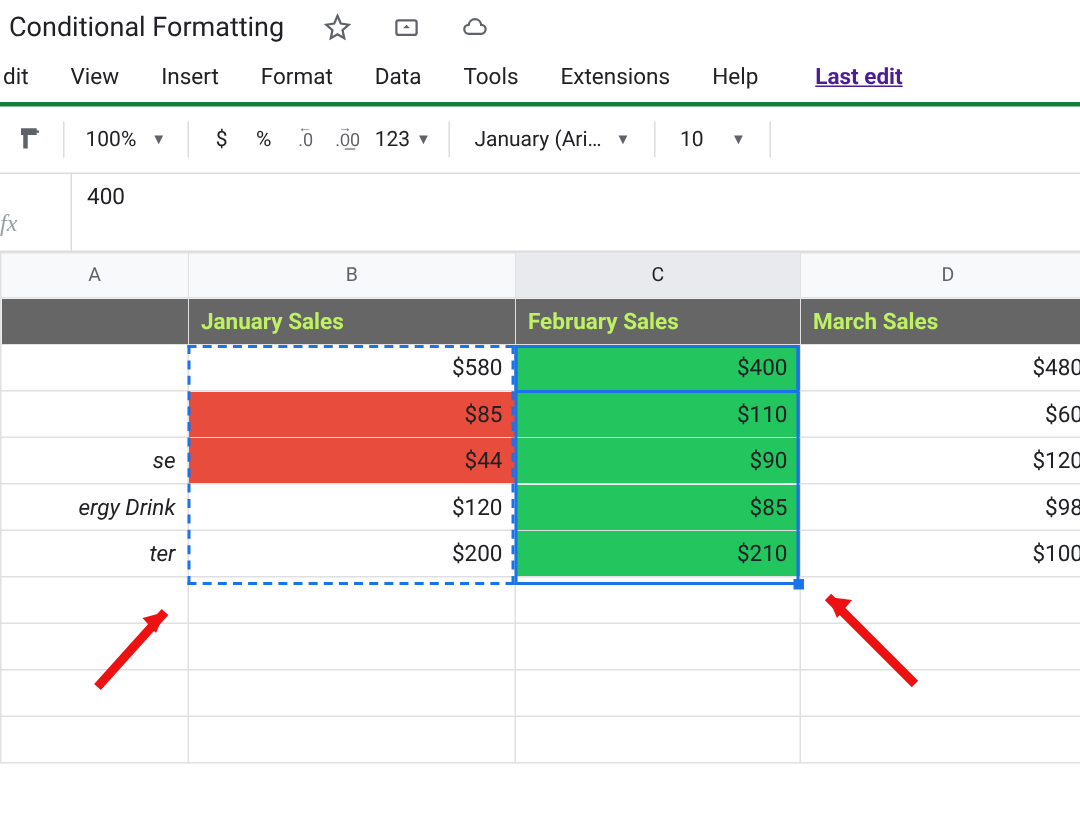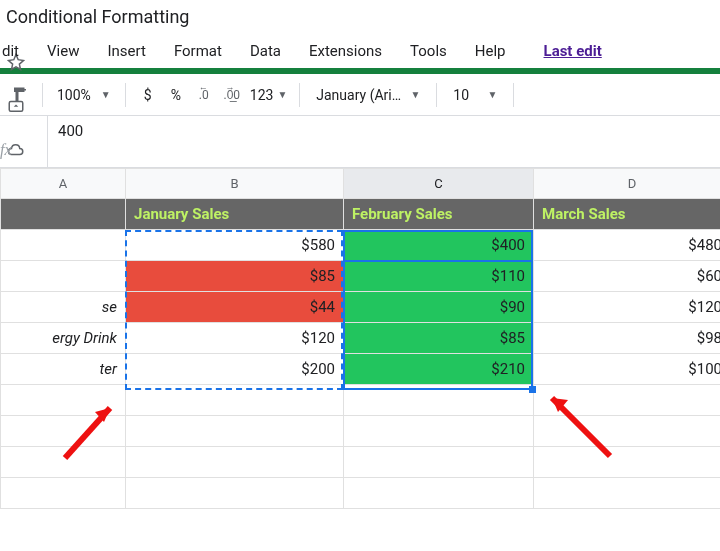--- a/index.html
+++ b/index.html
@@ -9,24 +9,24 @@
     color: #202124;
     background: #fff;
     width: 720px;
     height: 551px;
     overflow: hidden;
     position: relative;
   }
   
   .title-row {
     display: flex;
+    align-items: center;
     padding: 6px 8px 6px 6px;
     gap: 26px;
     height: 36px;
-    flex-direction: column;
   }
   .doc-title {
     font-size: 18px;
     color: #202124;
     white-space: nowrap;
   }
   .title-icon {
     width: 20px; height: 20px;
     display: flex; align-items: center; justify-content: center;
     color: #5f6368;
@@ -54,21 +54,21 @@
     text-decoration: underline;
     margin-left: 10px;
     font-weight: bold;
   }
   .menu-item.first { padding-left: 2px; }
   
   .toolbar {
     display: flex;
     align-items: center;
     height: 48px;
-    border-top: 6px solid #15803d;
+    border-top: 3px solid #15803d;
     border-bottom: 1px solid #dadce0;
     padding: 0 6px;
     gap: 0;
     background: #fff;
   }
   .tb-sep {
     width: 1px; height: 24px;
     background: #dadce0;
     margin: 0 8px;
   }
@@ -235,22 +235,22 @@
       </svg>
   </div>
 </div>
 
 <div class="menu-bar">
   <div class="menu-item first">dit</div>
   <div class="menu-item">View</div>
   <div class="menu-item">Insert</div>
   <div class="menu-item">Format</div>
   <div class="menu-item">Data</div>
+  <div class="menu-item">Tools</div>
   <div class="menu-item">Extensions</div>
-  <div class="menu-item">Tools</div>
   <div class="menu-item">Help</div>
   <div class="menu-item last-edit">Last edit</div>
 </div>
 
 <div class="toolbar">
   <div class="tb-btn">
     <svg width="18" height="18" viewBox="0 0 24 24" fill="#5f6368">
         <path d="M18 4V2H4v6h2v12h4V8h8V6h2V4z"></path>
       </svg>
   </div>

